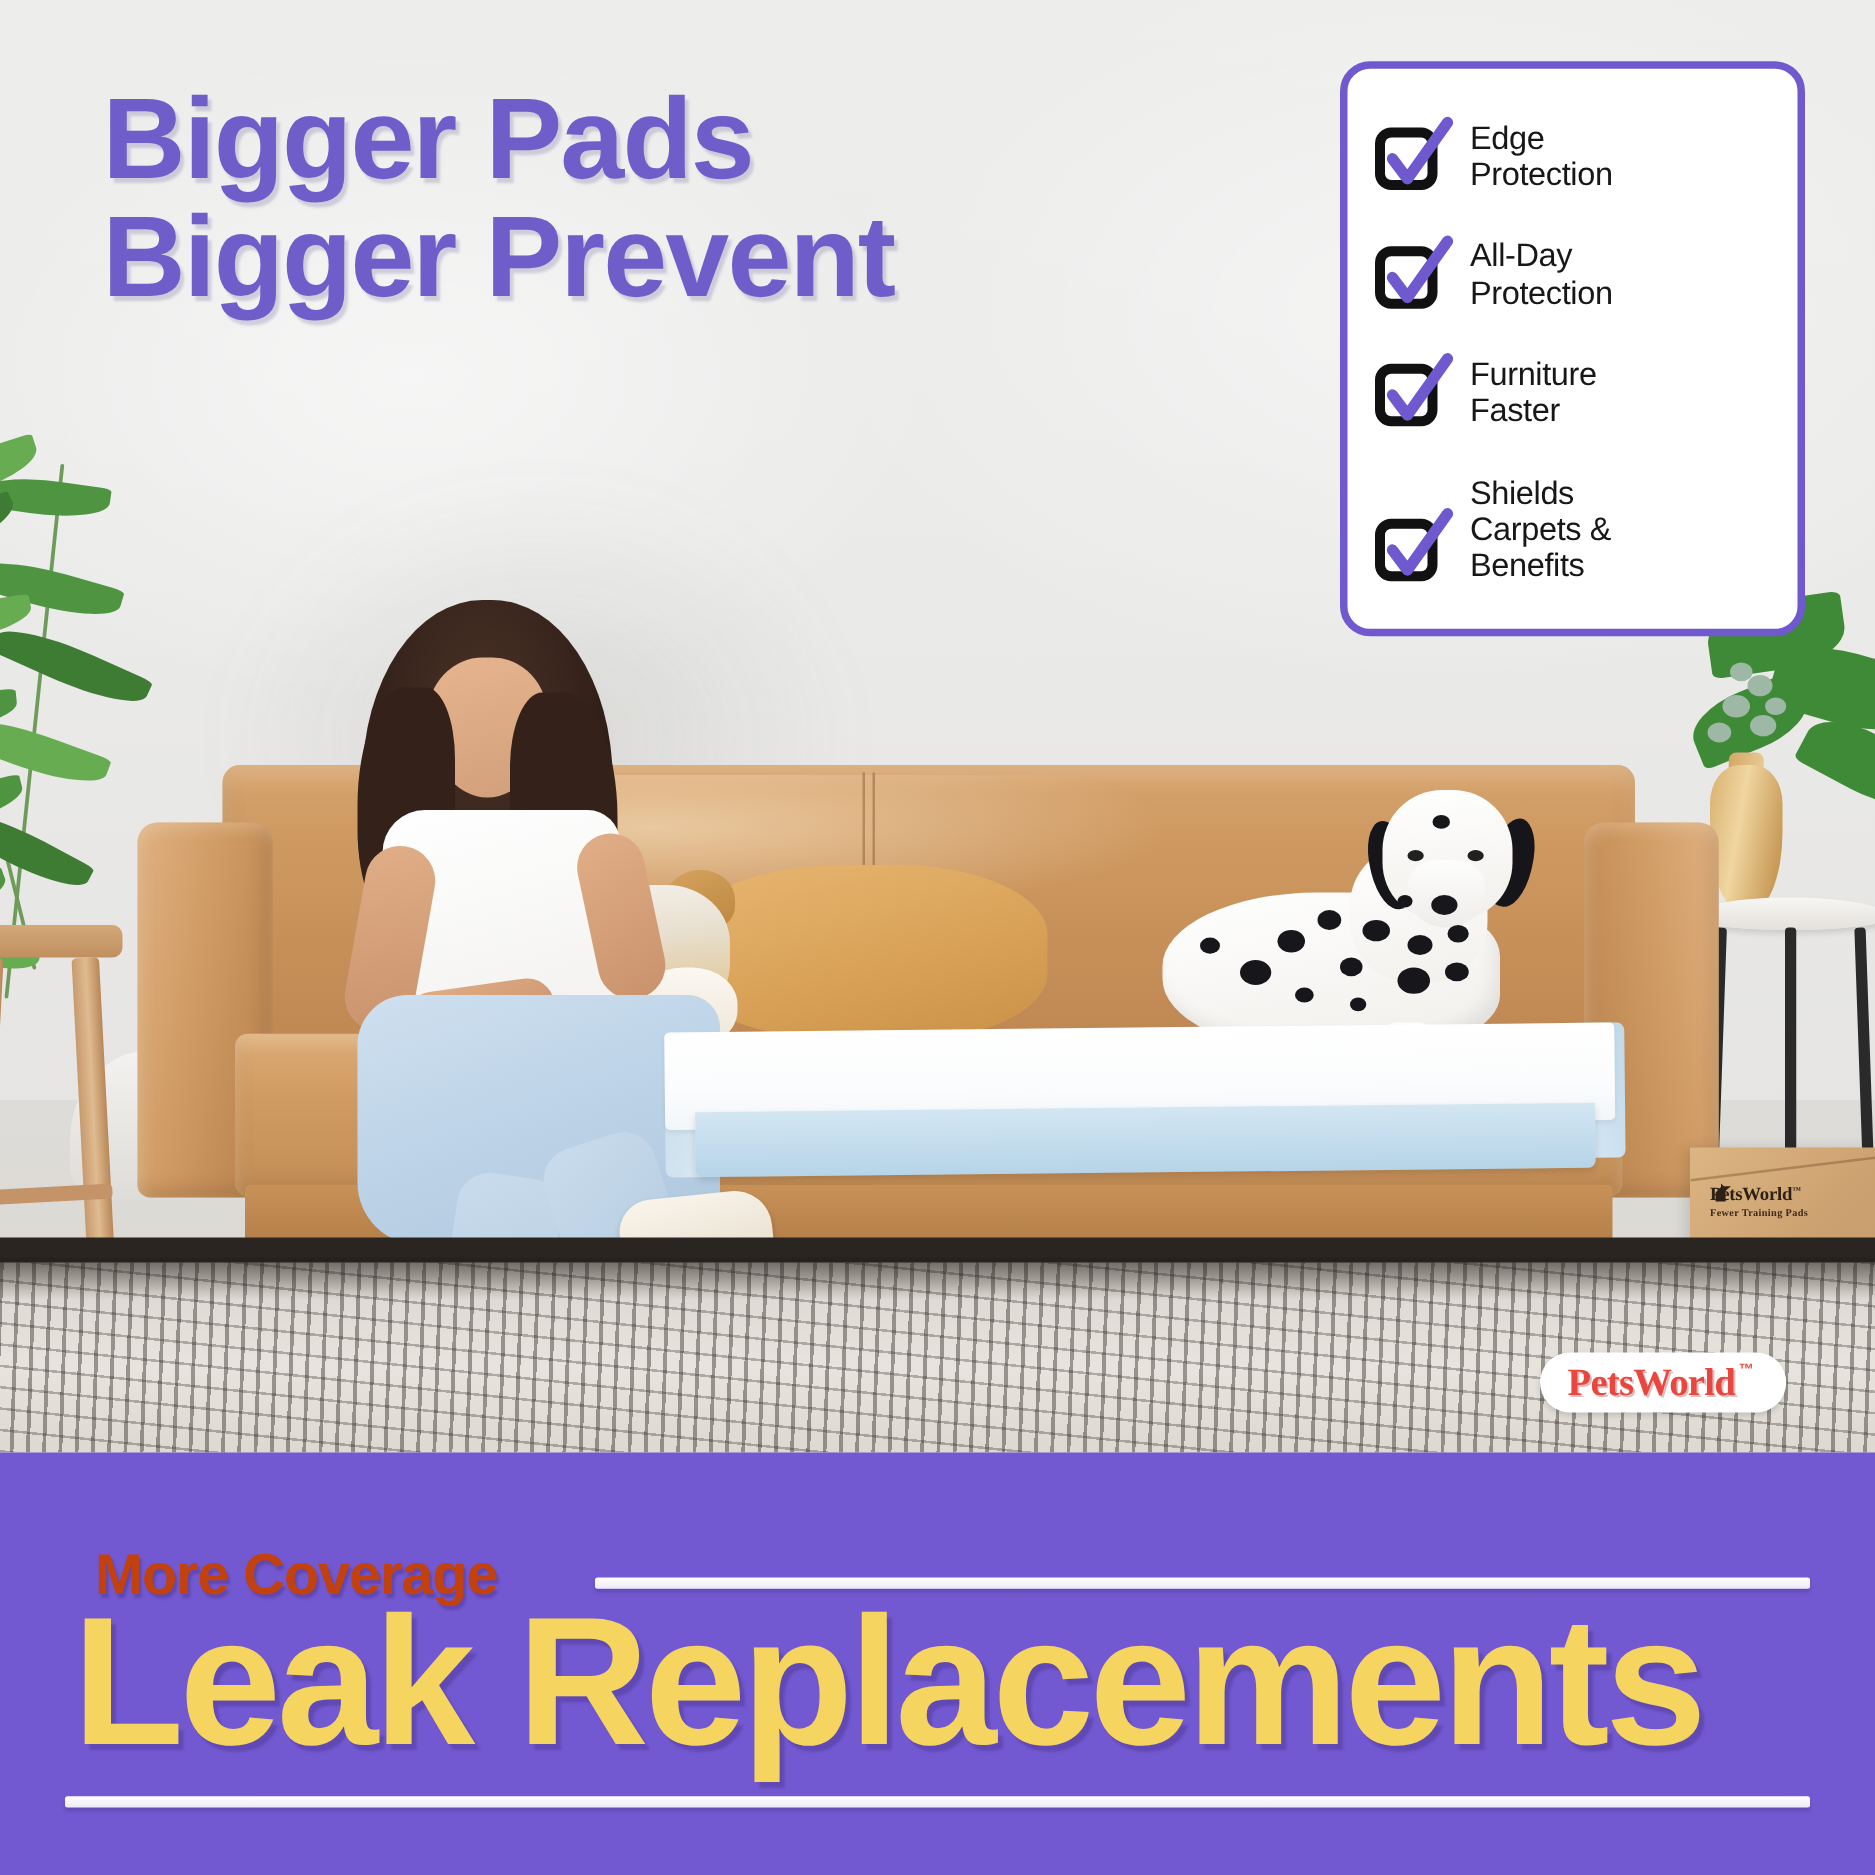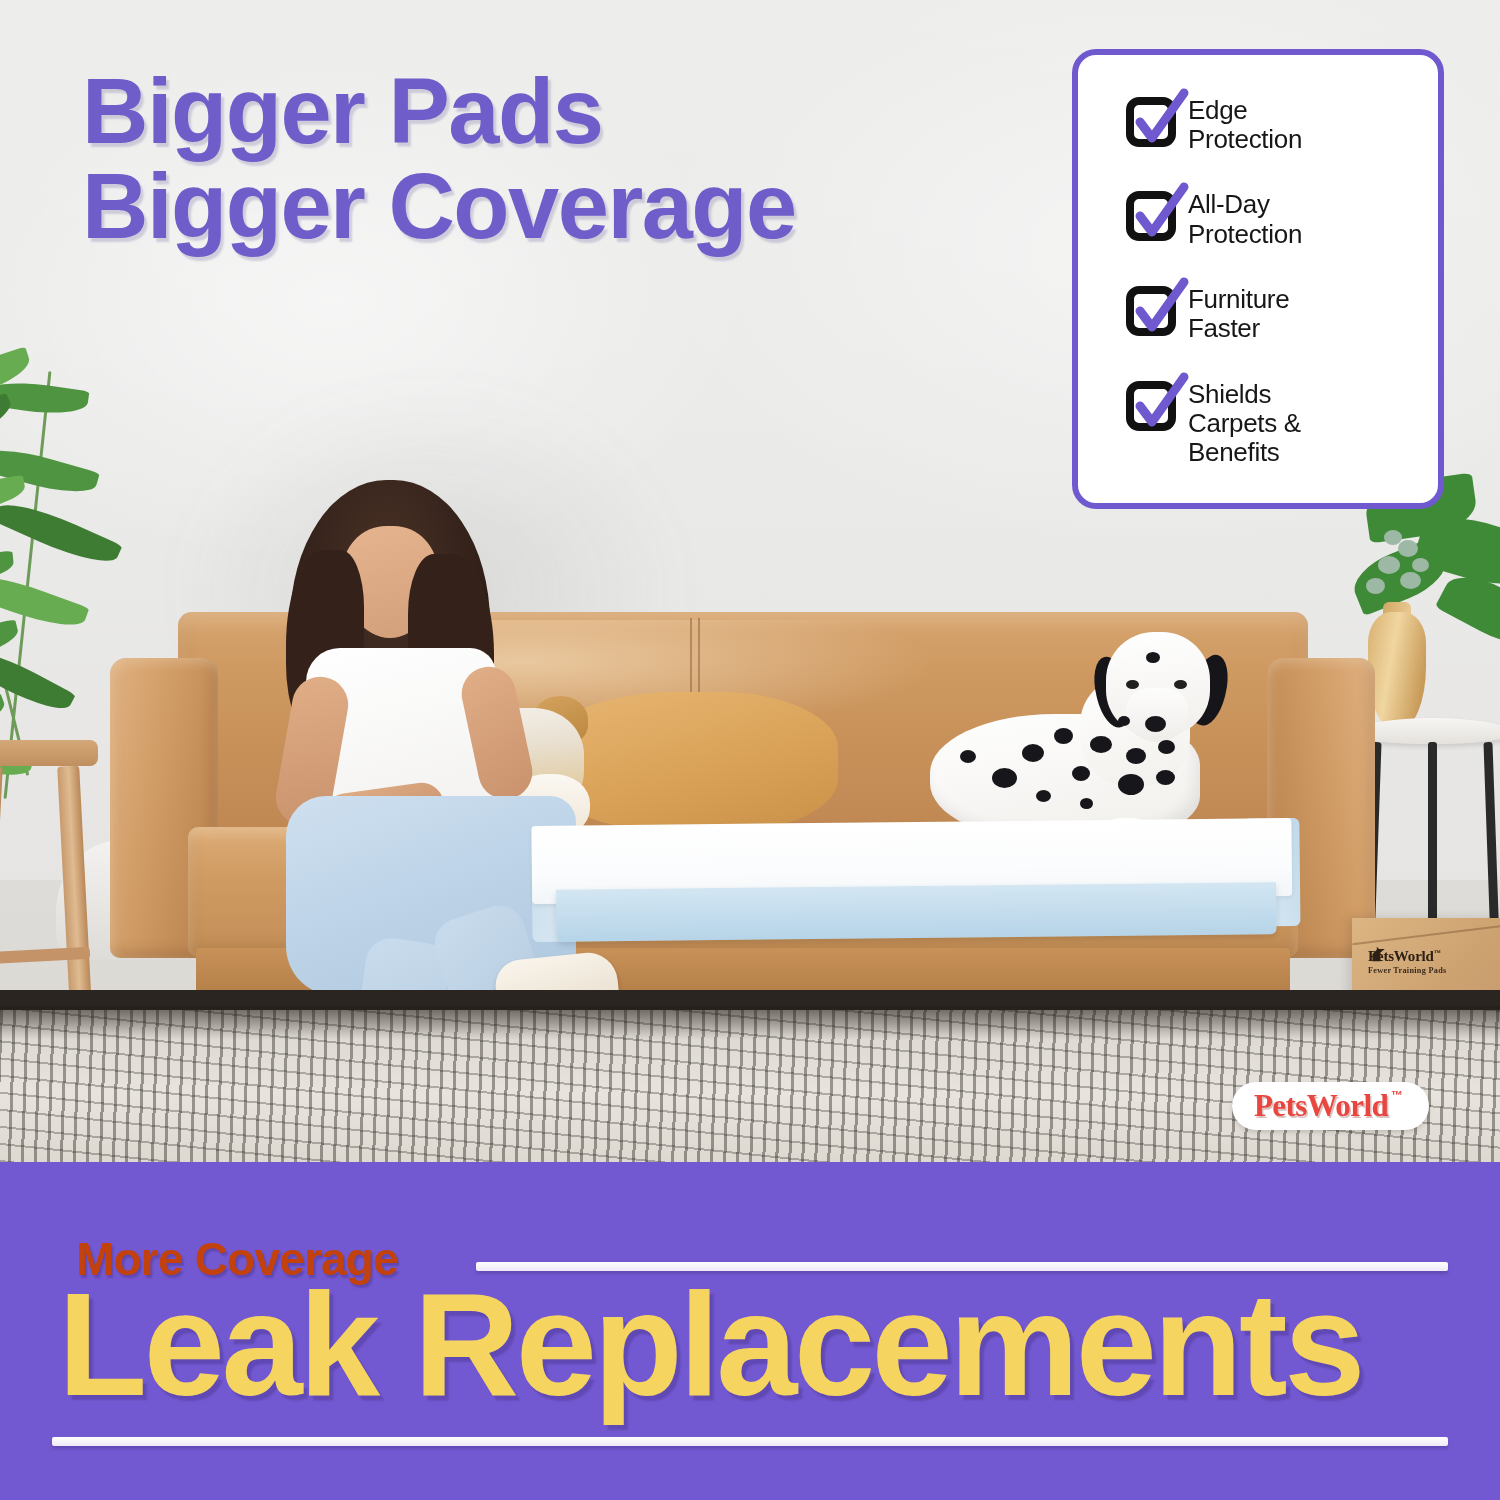--- a/index.html
+++ b/index.html
@@ -180,21 +180,21 @@
   .headline .hl {
     font:800 92px/1.03 "Liberation Sans", sans-serif;
     color:#6F5DC9; letter-spacing:-1.5px;
     text-shadow:3px 4px 2px rgba(120,110,160,.28);
   }
 
   
   .card { position:absolute; left:1072px; top:49px; width:372px; height:460px;
      background:#ffffff; border:6px solid #7059CE; border-radius:24px; z-index:7;
      padding:22px 18px 18px 22px; display:flex; flex-direction:column; justify-content:space-around; }
-  .crow { display:flex; align-items:flex-start; gap:6px;margin-left:26px; }
+  .crow { display:flex; align-items:flex-end; gap:20px; }
   .cbx { position:relative; width:56px; height:52px; flex:0 0 56px; margin-top:2px; }
   .cbx svg { position:absolute; left:0; top:-6px; width:62px; height:58px; overflow:visible; }
   .clabel { font:400 26px/1.12 "Liberation Sans", sans-serif; color:#171717; letter-spacing:-.3px; padding-top:1px; }
 
   
   .pill { position:absolute; left:1232px; top:1082px; height:48px; padding:0 26px 0 22px;
      background:#ffffff; border-radius:26px; display:flex; align-items:center; z-index:7;
      box-shadow:0 2px 5px rgba(0,0,0,.16); }
   .pill-text { font:700 31px "Liberation Serif", serif; color:#E8463F; letter-spacing:-.6px;
      text-shadow:1.5px 1.5px 0 rgba(120,30,25,.28); }
@@ -372,21 +372,21 @@
       <div class="box-addr">4401 2nd Ave Bro</div>
     </div>
 
     <div class="floor-dark"></div>
     <div class="rug"></div>
     <div class="rug-shadow"></div>
   </div>
 
   <div class="headline">
     <div class="hl">Bigger Pads</div>
-    <div class="hl">Bigger Coverage</div>
+    <div class="hl">Bigger Prevent</div>
   </div>
 
   <div class="card">
 
     <div class="crow">
       <span class="cbx">
         <svg viewBox="0 0 62 58">
           <rect x="4" y="10" width="42" height="42" rx="9" ry="9" fill="none" stroke="#111111" stroke-width="8"></rect>
           <path d="M14 31 L26 47 L58 2" fill="none" stroke="#7059CE" stroke-width="9" stroke-linecap="round" stroke-linejoin="round"></path>
         </svg>

